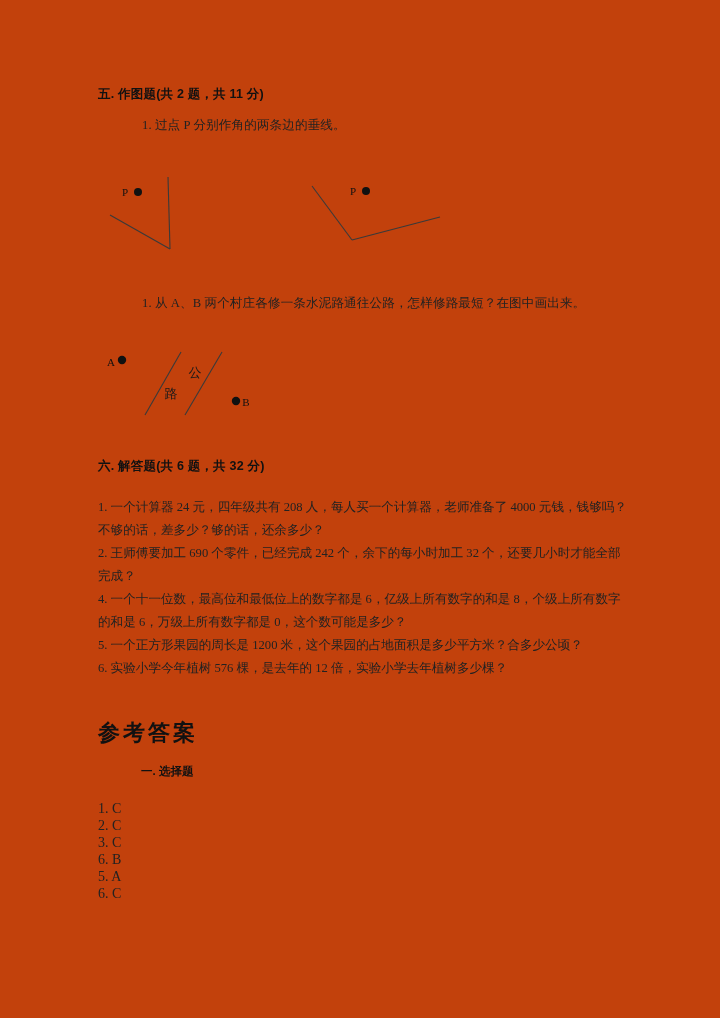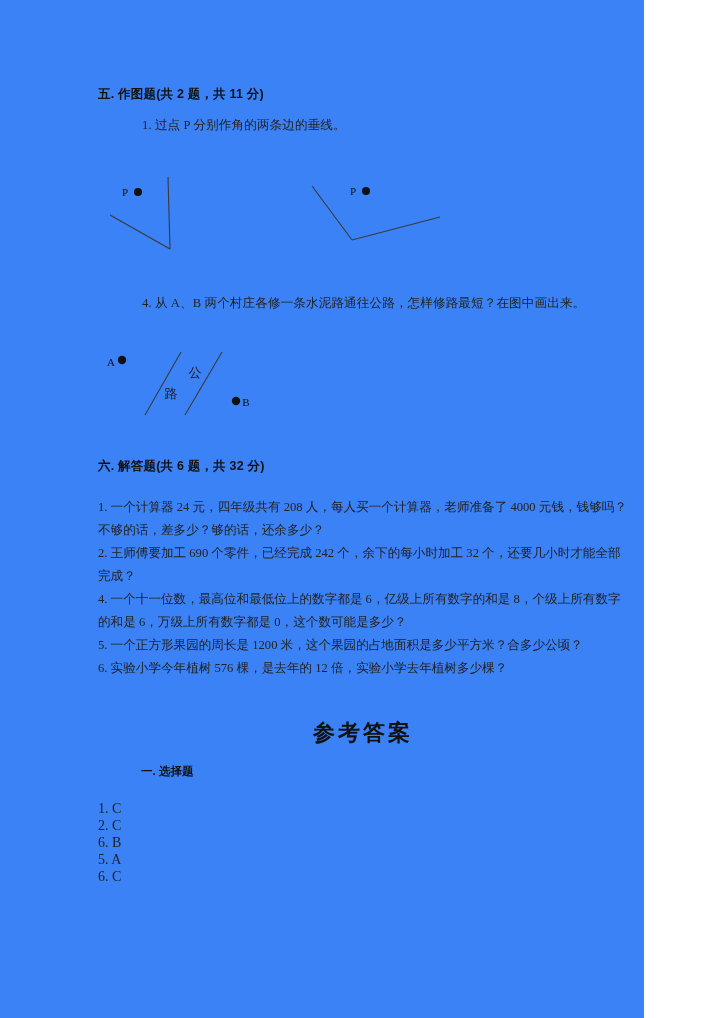--- a/index.html
+++ b/index.html
@@ -6,23 +6,23 @@
     margin: 0;
     padding: 0;
     background: #ffffff;
   }
   body {
     font-family: "Liberation Serif", "DejaVu Serif", serif;
     color: #1a1a1a;
   }
   #page {
     position: relative;
-    width: 644px;
+    width: 720px;
     height: 1018px;
-    background: #3b82f6;
+    background: #c2410c;
     overflow: hidden;
   }
   .content {
     position: absolute;
     left: 98px;
     top: 0;
     width: 530px;
   }
   .section-heading {
     font-family: "Liberation Sans", "DejaVu Sans", sans-serif;
@@ -41,21 +41,20 @@
   }
   .qblock {
     font-size: 12.6px;
     line-height: 23px;
     color: #222;
   }
   .answers-title {
     font-family: "Liberation Sans", "DejaVu Sans", sans-serif;
     font-weight: bold;
     font-size: 22px;
-    text-align: center;
     letter-spacing: 3px;
     color: #111;
   }
   .ans-heading {
     font-family: "Liberation Sans", "DejaVu Sans", sans-serif;
     font-weight: bold;
     font-size: 11.5px;
     color: #111;
   }
   .ans-item {
@@ -108,21 +107,21 @@
       <g>
         <line x1="214" y1="16" x2="254" y2="70" stroke="#3a3a3a" stroke-width="1.1"></line>
         <line x1="254" y1="70" x2="342" y2="47" stroke="#3a3a3a" stroke-width="1.1"></line>
         <circle cx="268" cy="21" r="4" fill="#111"></circle>
         <text class="dot-label" x="255" y="25" text-anchor="middle">P</text>
       </g>
     </svg>
   </div>
 
   <div class="content abs" style="top:295px;">
-    <div class="qline">4. 从 A、B 两个村庄各修一条水泥路通往公路，怎样修路最短？在图中画出来。</div>
+    <div class="qline">1. 从 A、B 两个村庄各修一条水泥路通往公路，怎样修路最短？在图中画出来。</div>
   </div>
 
   <div class="fig abs" style="left:105px; top:350px; width:200px; height:70px;">
     <svg width="200" height="70" viewBox="0 0 200 70">
       <line x1="40" y1="65" x2="76" y2="2" stroke="#3a3a3a" stroke-width="1.1"></line>
       <line x1="80" y1="65" x2="117" y2="2" stroke="#3a3a3a" stroke-width="1.1"></line>
       <text class="road-char" x="90" y="27" text-anchor="middle">公</text>
       <text class="road-char" x="66" y="48" text-anchor="middle">路</text>
       <circle cx="17" cy="10" r="4.2" fill="#111"></circle>
       <text class="dot-label" x="6" y="16" text-anchor="middle">A</text>
@@ -147,18 +146,19 @@
     <div class="answers-title">参考答案</div>
   </div>
 
   <div class="content abs" style="top:764px;margin-left:43px;">
     <div class="ans-heading">一. 选择题</div>
   </div>
 
   <div class="content abs" style="top:800px;">
     <div class="ans-item">1. C</div>
     <div class="ans-item">2. C</div>
+    <div class="ans-item">3. C</div>
     <div class="ans-item">6. B</div>
     <div class="ans-item">5. A</div>
     <div class="ans-item">6. C</div>
   </div>
 
 </div>
 
 </body></html>

